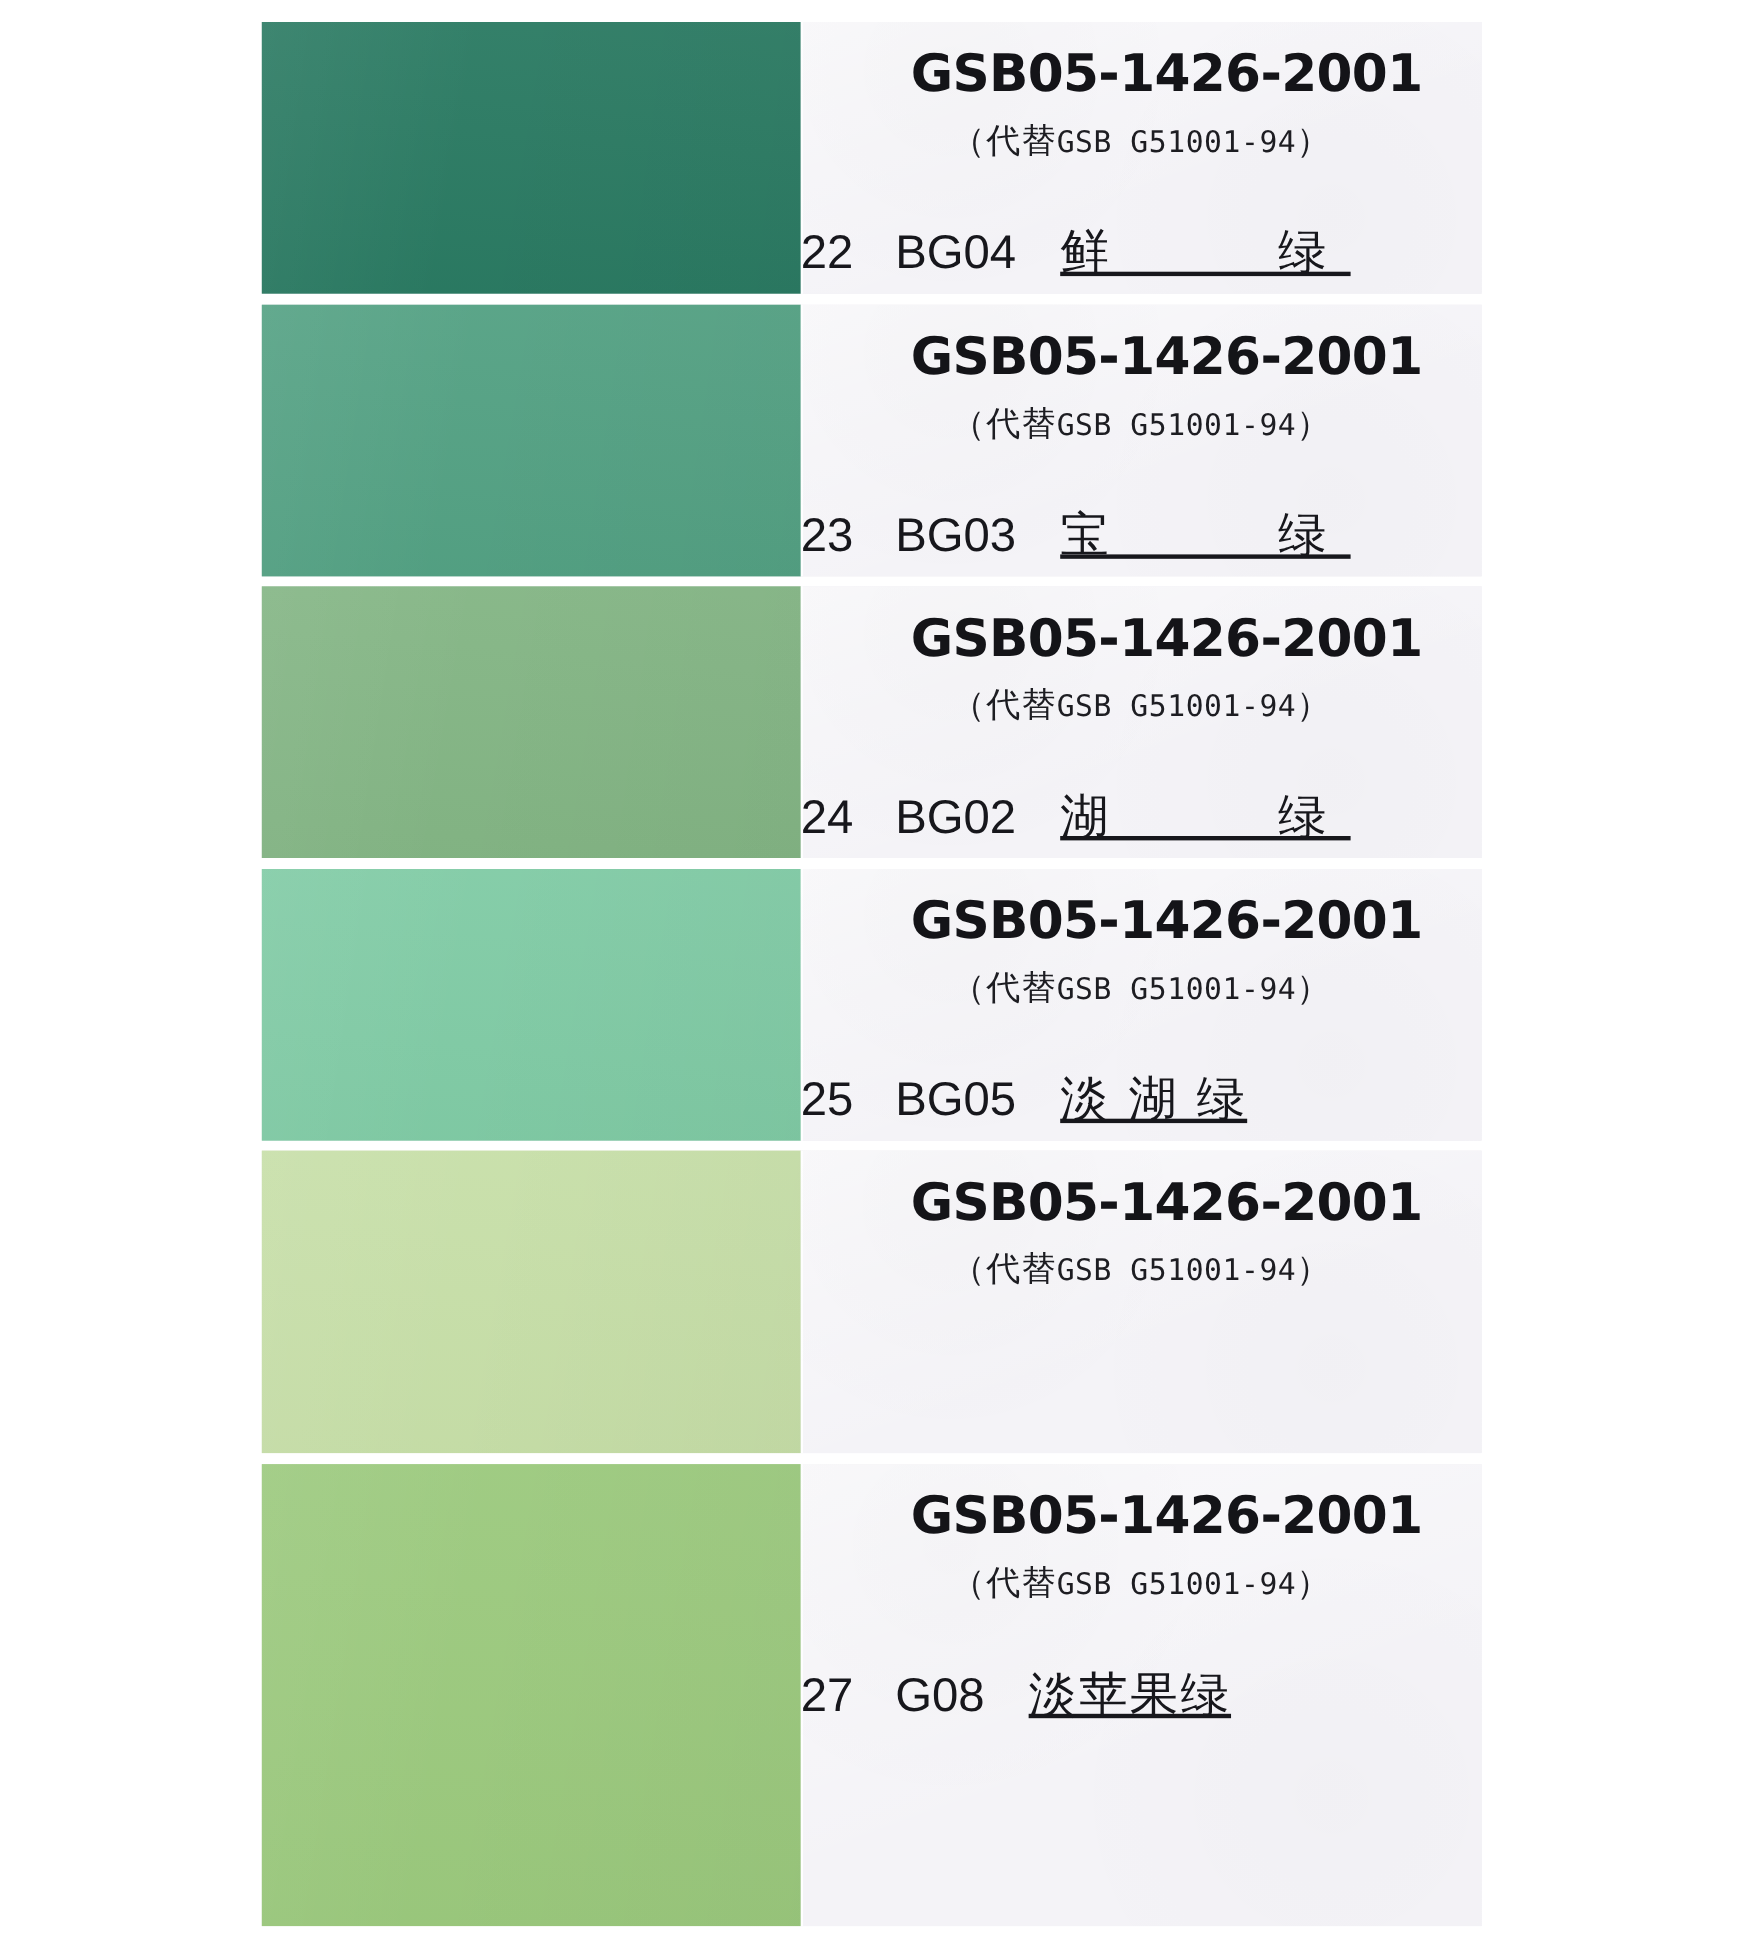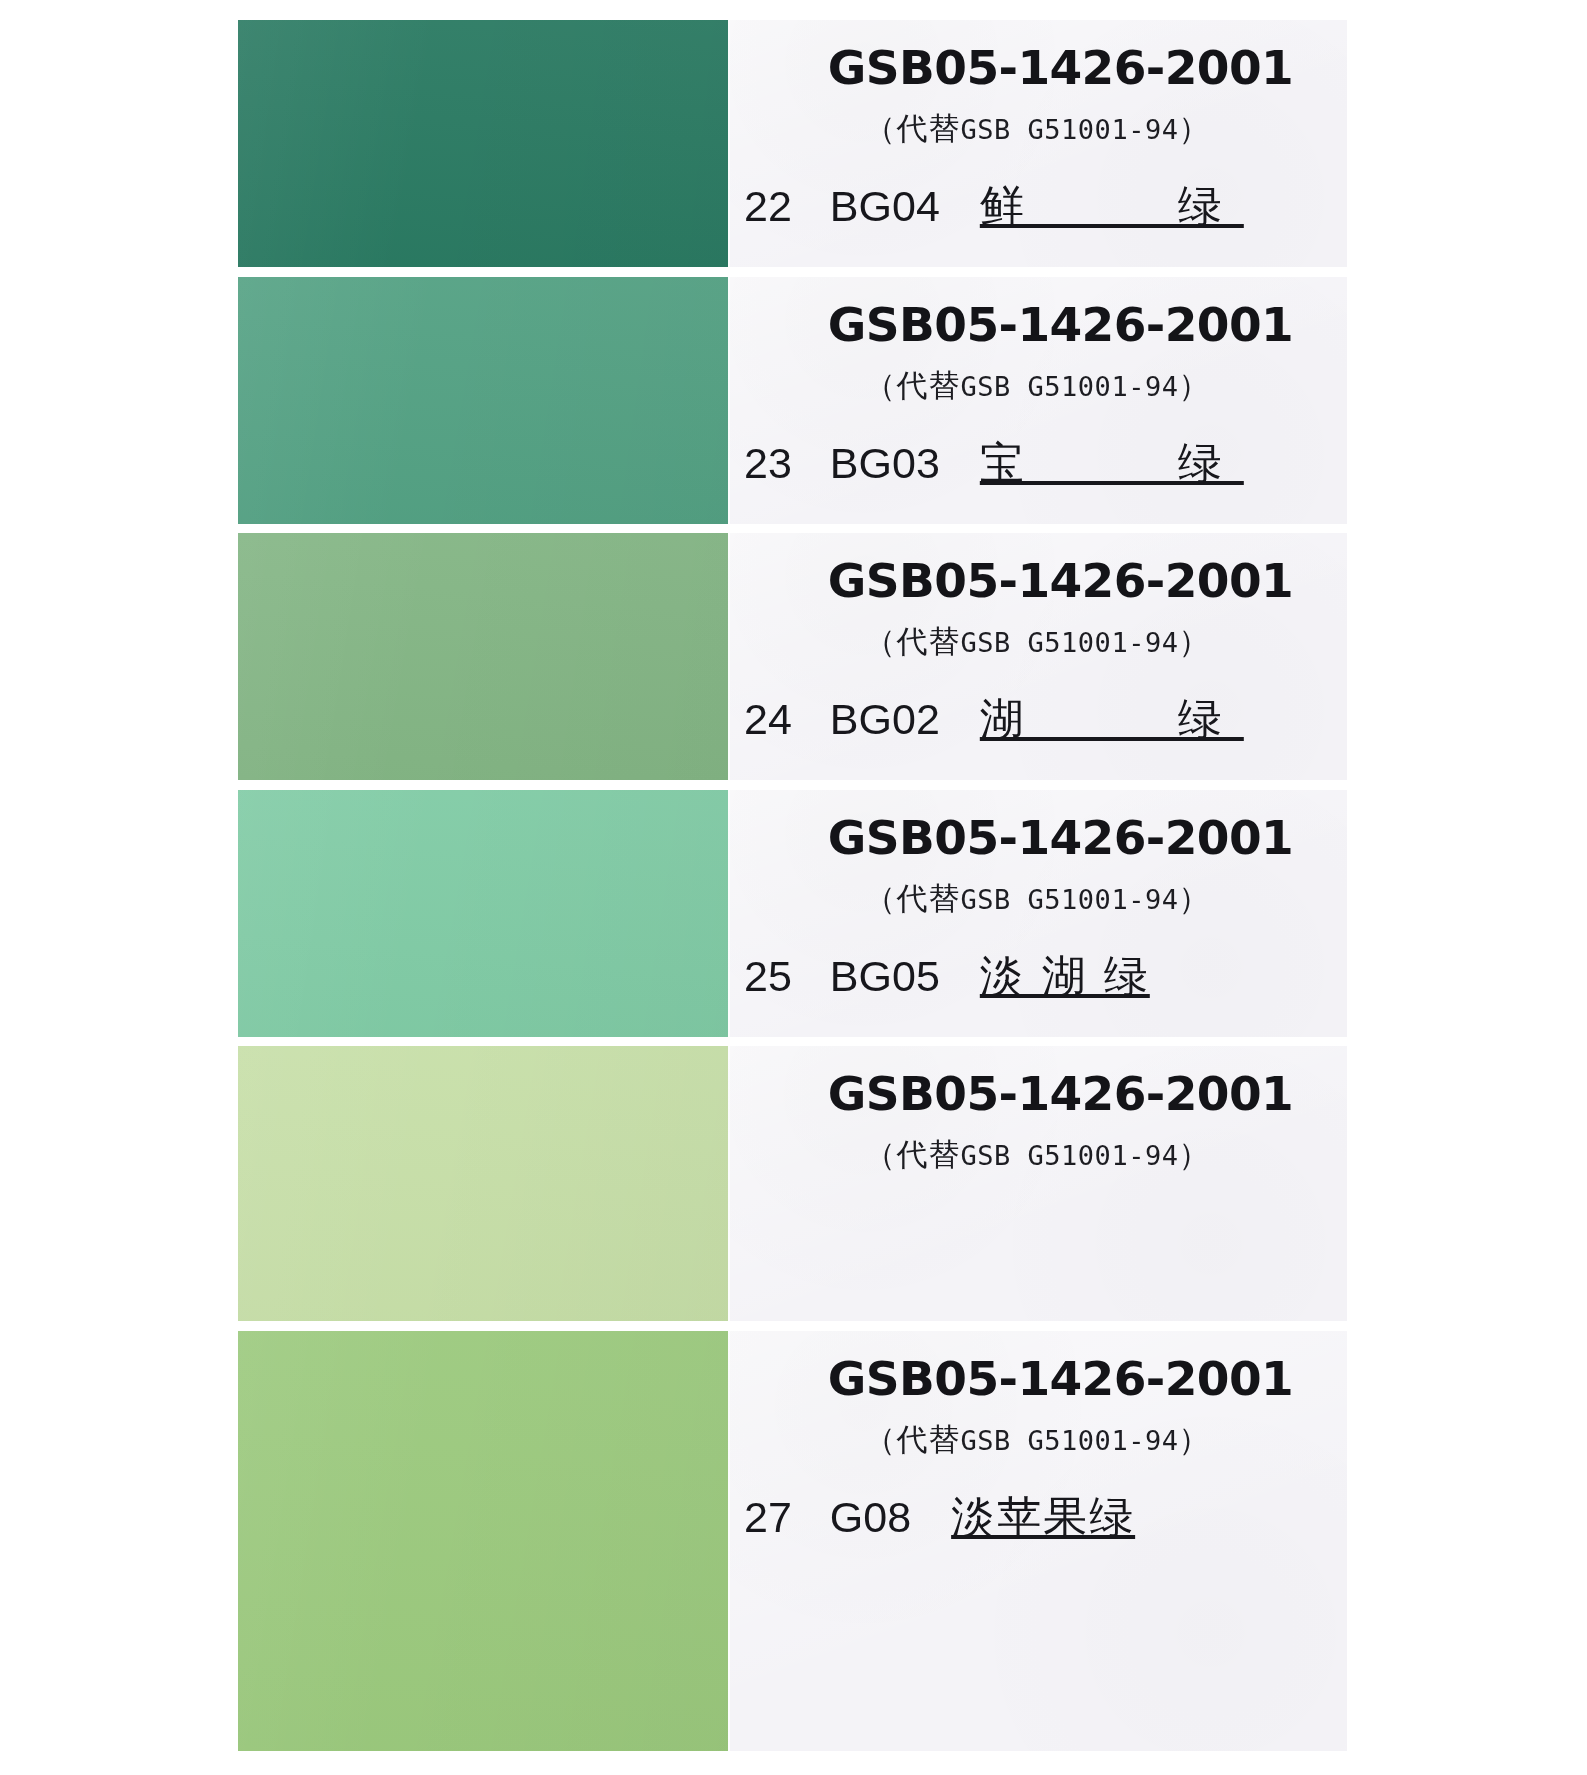--- a/index.html
+++ b/index.html
@@ -136,21 +136,21 @@
   .name-cn.spaced {
     letter-spacing: 22px;
   }
   .name-cn.tight {
     letter-spacing: 2px;
   }
 
   
   .std-code   { margin-top: 24px; padding-left: 46px; }
   .std-sub    { margin-top: 22px; }
-  .name-line  { margin-top: 40px; padding-left: 16px; }
+  .name-line  { margin-top: 64px; }
 </style>
 </head>
 <body>
 
 <div id="color-card">
 
 <div class="swatch-row" style="top: 20px; height: 247px; left: 238px; width: 1109px;">
       <div class="swatch-chip" style="flex: 0 0 490px; width: 490px; background: rgb(42, 122, 98);"></div>
       <div class="swatch-label">
         <div class="std-code">GSB05-1426-2001</div>

